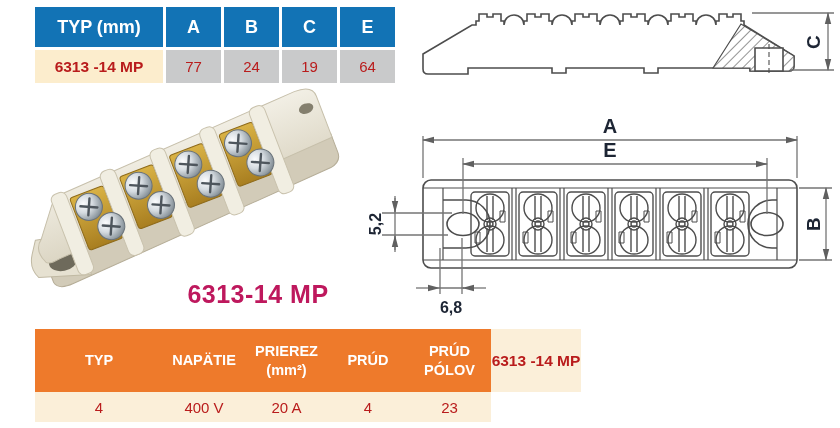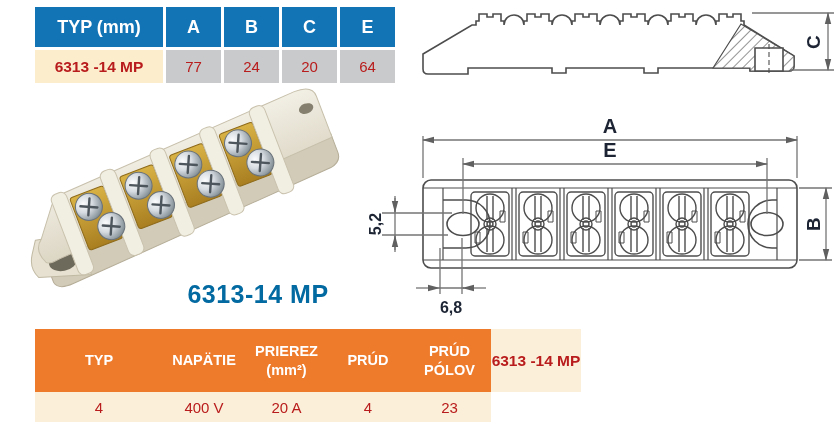--- a/index.html
+++ b/index.html
@@ -11,21 +11,21 @@
   .rat{left:7px;top:329px;grid-template-columns:128px 82px 83px 80px 83px 90px;grid-template-rows:63px 30px;}
   .th{color:#fff;font-weight:700;}
   .spec .th{background:#1273B5;font-size:18px;}
   .rat .th{background:#EE7A2B;font-size:14.5px;line-height:1.25;padding:0 4px;}
   .td{color:#b91c1c;font-size:15px;}
   .spec .td{background:#C9CACB;}
   .spec .td.typ{background:#FCEDCD;font-weight:700;font-size:15.5px;}
   .rat .td{background:#FBEFD9;}
   .rat .td.typ{font-weight:700;font-size:15.5px;}
   .caption{position:absolute;left:138px;top:280px;width:240px;text-align:center;
-           font-size:25px;font-weight:800;color:#0369a1;letter-spacing:.5px;}
+           font-size:25px;font-weight:800;color:#be185d;letter-spacing:.5px;}
   .svg-abs{position:absolute;}
   .side-view{left:400px;top:4px;}
   .front-view{left:340px;top:112px;}
   .photo{left:8px;top:84px;}
   .geo{stroke:#4D4D4D;stroke-width:1.6;fill:none;}
   .geow{stroke:#4D4D4D;stroke-width:1.6;fill:#fff;}
   .thin{stroke:#4D4D4D;stroke-width:1.2;fill:none;}
   .dim{stroke:#757575;stroke-width:1.3;fill:none;}
   .dimtxt{fill:#1D2534;font-family:"Liberation Sans",sans-serif;font-weight:700;}
 </style>
@@ -36,21 +36,21 @@
 
   <div class="tbl spec">
     <div class="cell th">TYP (mm)</div>
     <div class="cell th">A</div>
     <div class="cell th">B</div>
     <div class="cell th">C</div>
     <div class="cell th">E</div>
     <div class="cell td typ">6313 -14 MP</div>
     <div class="cell td">77</div>
     <div class="cell td">24</div>
-    <div class="cell td">20</div>
+    <div class="cell td">19</div>
     <div class="cell td">64</div>
   </div>
 
   <svg class="svg-abs side-view" width="440" height="90" viewBox="0 0 440 90">
     <defs>
       <marker id="arS" viewBox="0 0 12 8" refX="11" refY="4" markerWidth="12" markerHeight="8" orient="auto-start-reverse" markerUnits="userSpaceOnUse">
         <path d="M0,0.8 L12,4 L0,7.2 Z" fill="#606060"></path>
       </marker>
       <pattern id="hatchS" width="7" height="7" patternUnits="userSpaceOnUse" patternTransform="rotate(45)">
         <rect width="7" height="7" fill="#fff"></rect>

